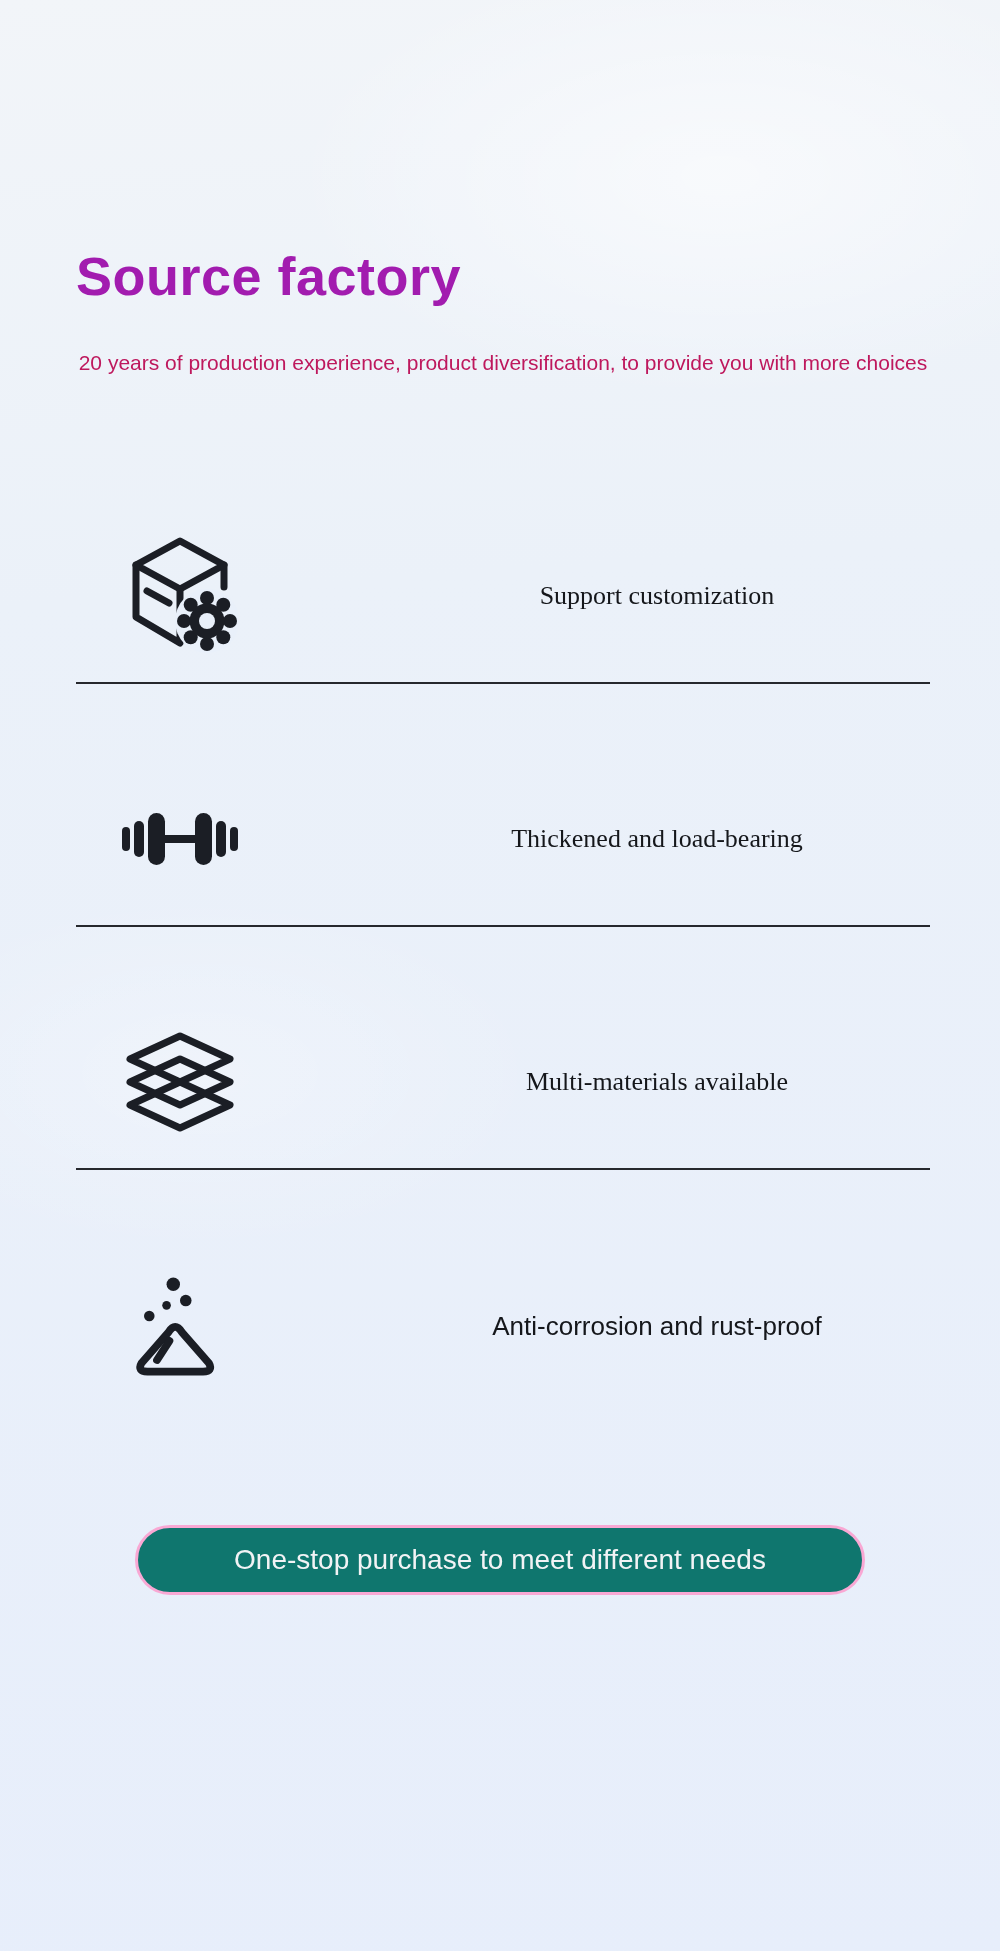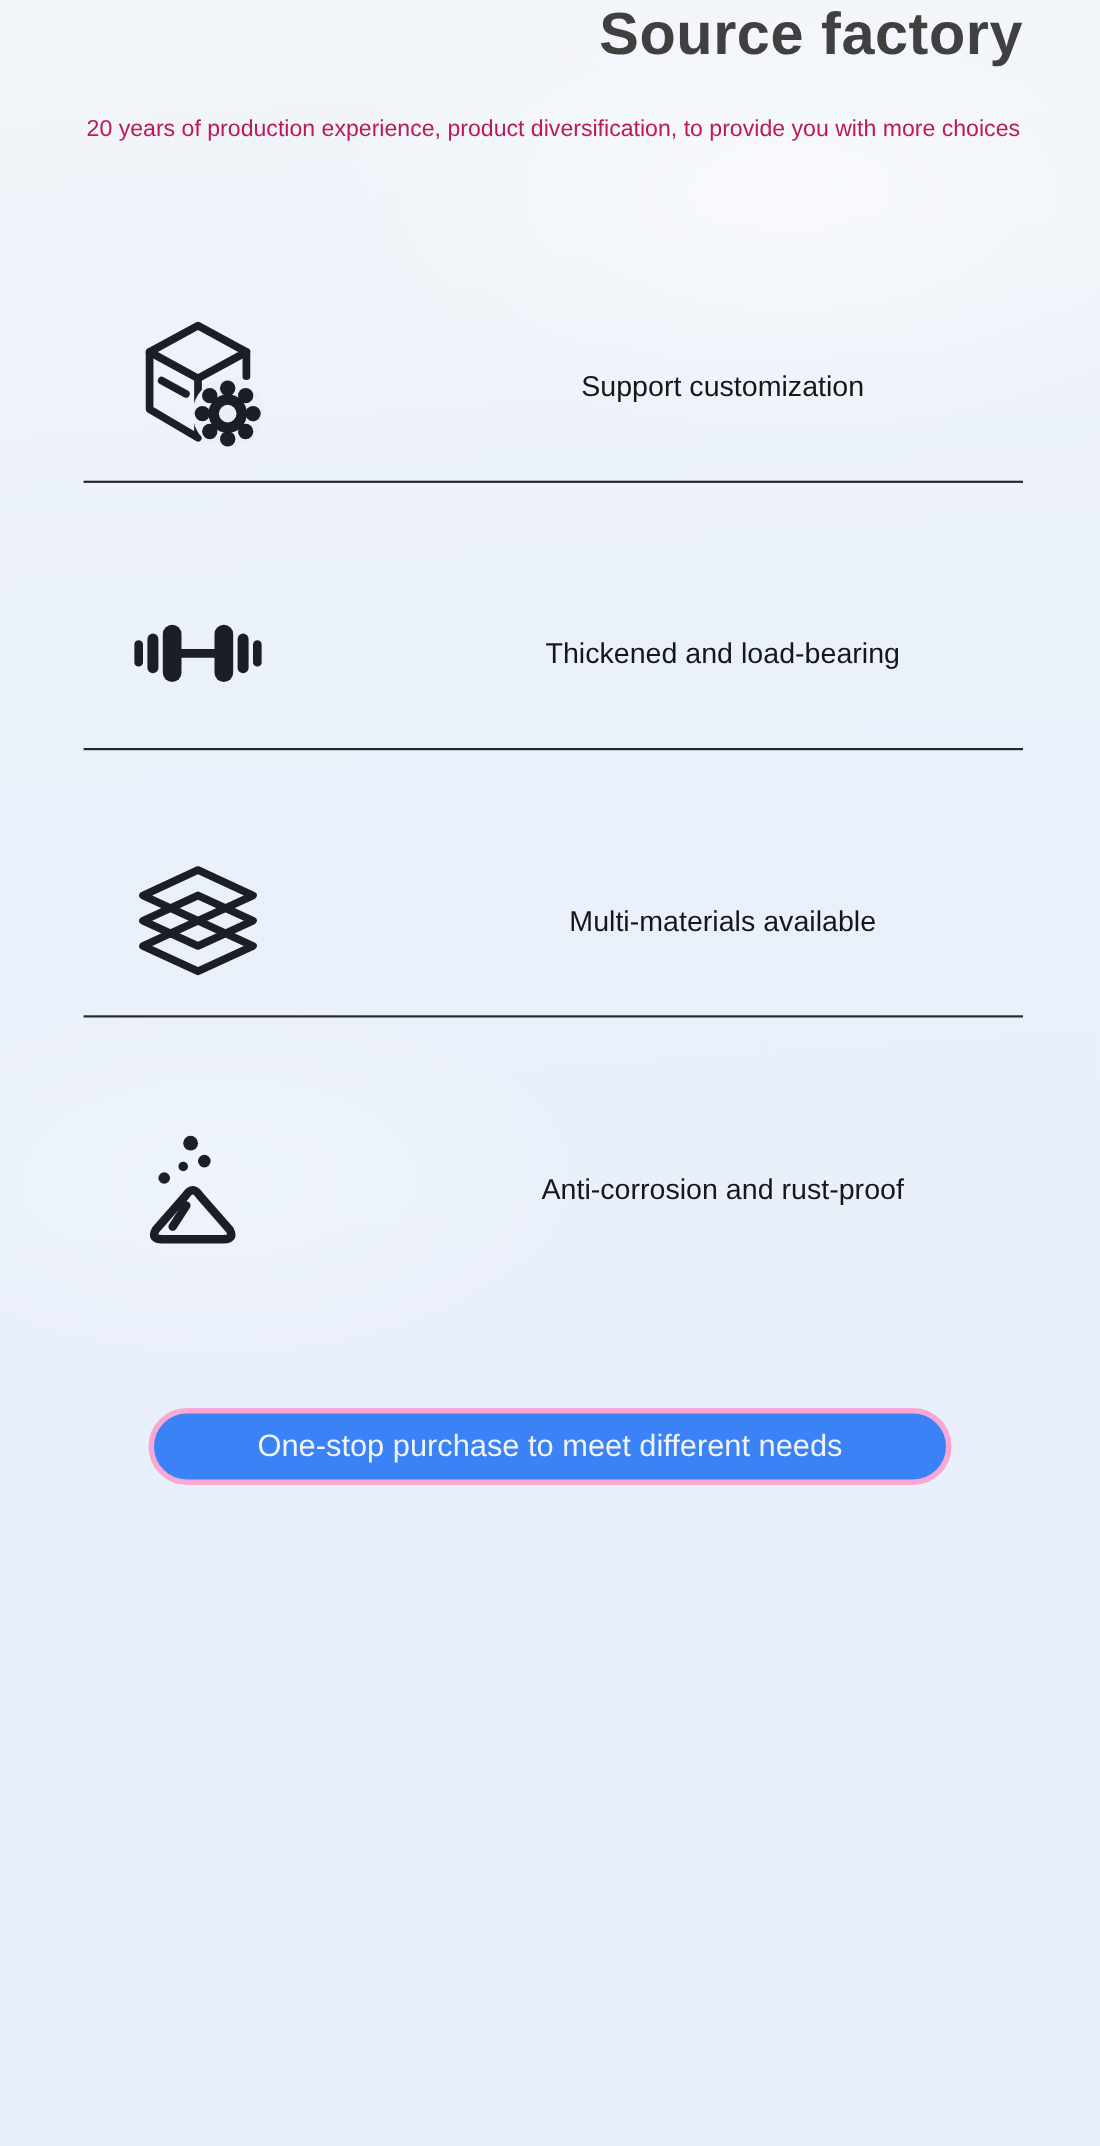--- a/index.html
+++ b/index.html
@@ -11,25 +11,26 @@
       radial-gradient(620px 320px at 72% 9%, rgba(255,255,255,0.55), rgba(255,255,255,0) 70%),
       radial-gradient(500px 260px at 20% 55%, rgba(255,255,255,0.25), rgba(255,255,255,0) 70%),
       linear-gradient(176deg, #f2f5f9 0%, #ebf1f9 30%, #e7eefb 100%);
     overflow: hidden;
   }
   .content {
     width: 854px;
     margin-left: 76px;
   }
   .page-title {
+    padding-top: 245px;
     font-size: 54px;
     line-height: 1.15;
     font-weight: 700;
-    text-align: right;
-    color: #404040;
+    text-align: left;
+    color: #a21caf;
     letter-spacing: 0.5px;
   }
   .page-subtitle {
     margin-top: 42px;
     font-size: 21px;
     line-height: 1.3;
     text-align: center;
     color: #be185d;
   }
   .features {
@@ -37,20 +38,21 @@
   }
   .feature-row {
     height: 243px;
     box-sizing: border-box;
     padding-top: 69px;
     display: flex;
     align-items: center;
   }
   .feature-row.has-divider {
     border-bottom: 2px solid #26282d;
+    font-family: Liberation Serif, serif;
   }
   .icon-wrap {
     width: 208px;
     display: flex;
     justify-content: center;
     align-items: center;
     flex: 0 0 208px;
   }
   .label-wrap {
     flex: 1;
@@ -63,22 +65,22 @@
     color: #15171b;
   }
   .cta-button {
     display: flex;
     justify-content: center;
     align-items: center;
     margin: 112px auto 0 auto;
     width: 730px;
     height: 70px;
     border-radius: 35px;
-    background: #3b82f6;
-    border: 5px solid #f9a8d4;
+    background: #0f766e;
+    border: 3px solid #f9a8d4;
     color: #f2f3f5;
     font-size: 28px;
     font-family: "Liberation Sans", sans-serif;
     cursor: pointer;
     box-sizing: border-box;
   }
   .icon-stroke { stroke: #1b1e25; fill: none; stroke-width: 7; stroke-linecap: round; stroke-linejoin: round; }
   .icon-fill { fill: #1b1e25; }
   .icon-knockout { fill: #e9f0fa; }
 </style>

